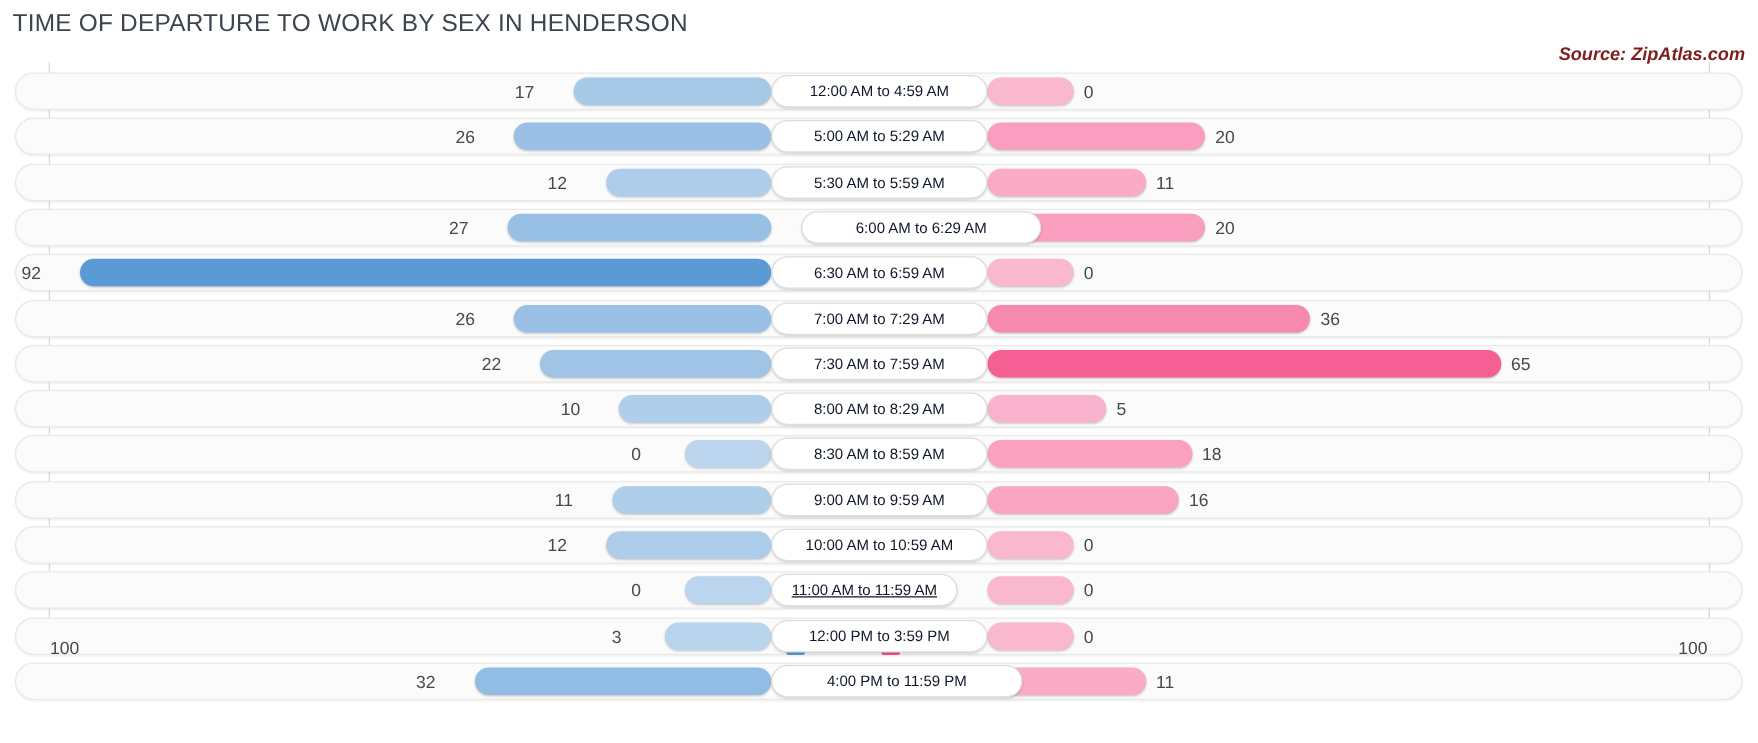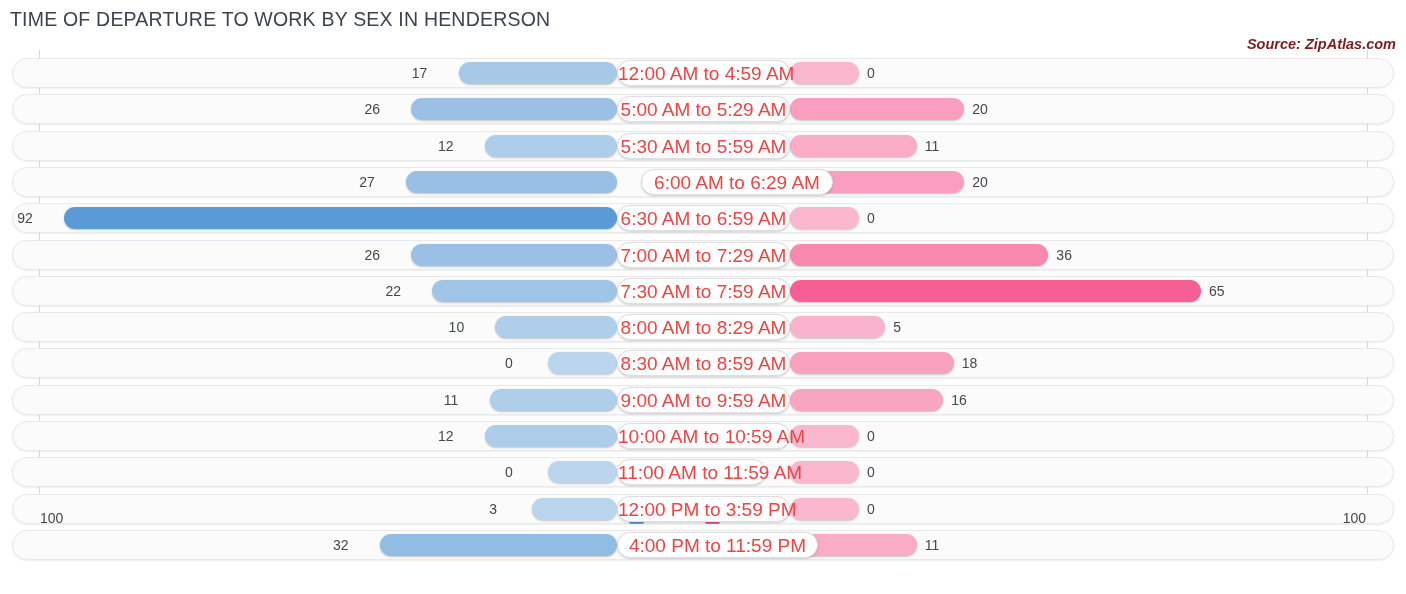--- a/index.html
+++ b/index.html
@@ -54,21 +54,21 @@
     font-size: 14px; color: #44474d; white-space: nowrap;
   }
   .val.male   { text-align: center; }
   .val.female { text-align: left; }
 
   .catlabel {
     position: absolute; top: 2px; height: 26px; line-height: 25px;
     background: #ffffff;
     border: 1px solid #dedede;
     border-radius: 13px;
-    font-size: 19px; color: #ef4444;
+    font-size: 12px; color: #0f172a;
     text-align: center; white-space: nowrap;
     box-shadow: 0 1px 2px rgba(0,0,0,.16);
     z-index: 5;
   }
 
   
   .axis-end {
     position: absolute; top: 510px;
     font-size: 14px; color: #44474d;
   }
@@ -159,21 +159,21 @@
       <div class="bar male" style="width: 132.12px; left: 484.88px; top: 375px; background: rgb(173, 205, 234); position: absolute;"></div>
       <div class="bar female" style="width: 69px; left: 790px; top: 375px; background: rgb(250, 184, 207); position: absolute;"></div>
       <div class="val male" style="top: 371px; left: 414.88px; width: 62px;">12</div>
       <div class="val female" style="top: 371px; left: 867px;">0</div>
       <div class="catlabel" style="top: 373px; left: 617px; width: 173px;">10:00 AM to 10:59 AM</div>
       <div class="row" style="top: 407.3px;"></div>
       <div class="bar male" style="width: 69px; left: 548px; top: 411.3px; background: rgb(186, 213, 237); position: absolute;"></div>
       <div class="bar female" style="width: 69px; left: 790px; top: 411.3px; background: rgb(250, 184, 207); position: absolute;"></div>
       <div class="val male" style="top: 407.3px; left: 478px; width: 62px;">0</div>
       <div class="val female" style="top: 407.3px; left: 867px;">0</div>
-      <div class="catlabel" style="top: 409.3px; left: 617px; width: 149px;">11:00 AM to 11:59 AM</div>
+      <div class="catlabel" style="top: 409.3px; left: 617px; width: 149px; text-decoration: underline;">11:00 AM to 11:59 AM</div>
       <div class="row" style="top: 443.6px;"></div>
       <div class="bar male" style="width: 84.78px; left: 532.22px; top: 447.6px; background: rgb(185, 212, 237); position: absolute;"></div>
       <div class="bar female" style="width: 69px; left: 790px; top: 447.6px; background: rgb(250, 184, 207); position: absolute;"></div>
       <div class="val male" style="top: 443.6px; left: 462.22px; width: 62px;">3</div>
       <div class="val female" style="top: 443.6px; left: 867px;">0</div>
       <div class="catlabel" style="top: 445.6px; left: 617px; width: 173px;">12:00 PM to 3:59 PM</div>
       <div class="row" style="top: 479.9px;"></div>
       <div class="bar male" style="width: 237.32px; left: 379.68px; top: 483.9px; background: rgb(145, 188, 227); position: absolute;"></div>
       <div class="bar female" style="width: 126.86px; left: 790px; top: 483.9px; background: rgb(250, 171, 198); position: absolute;"></div>
       <div class="val male" style="top: 479.9px; left: 309.68px; width: 62px;">32</div>

